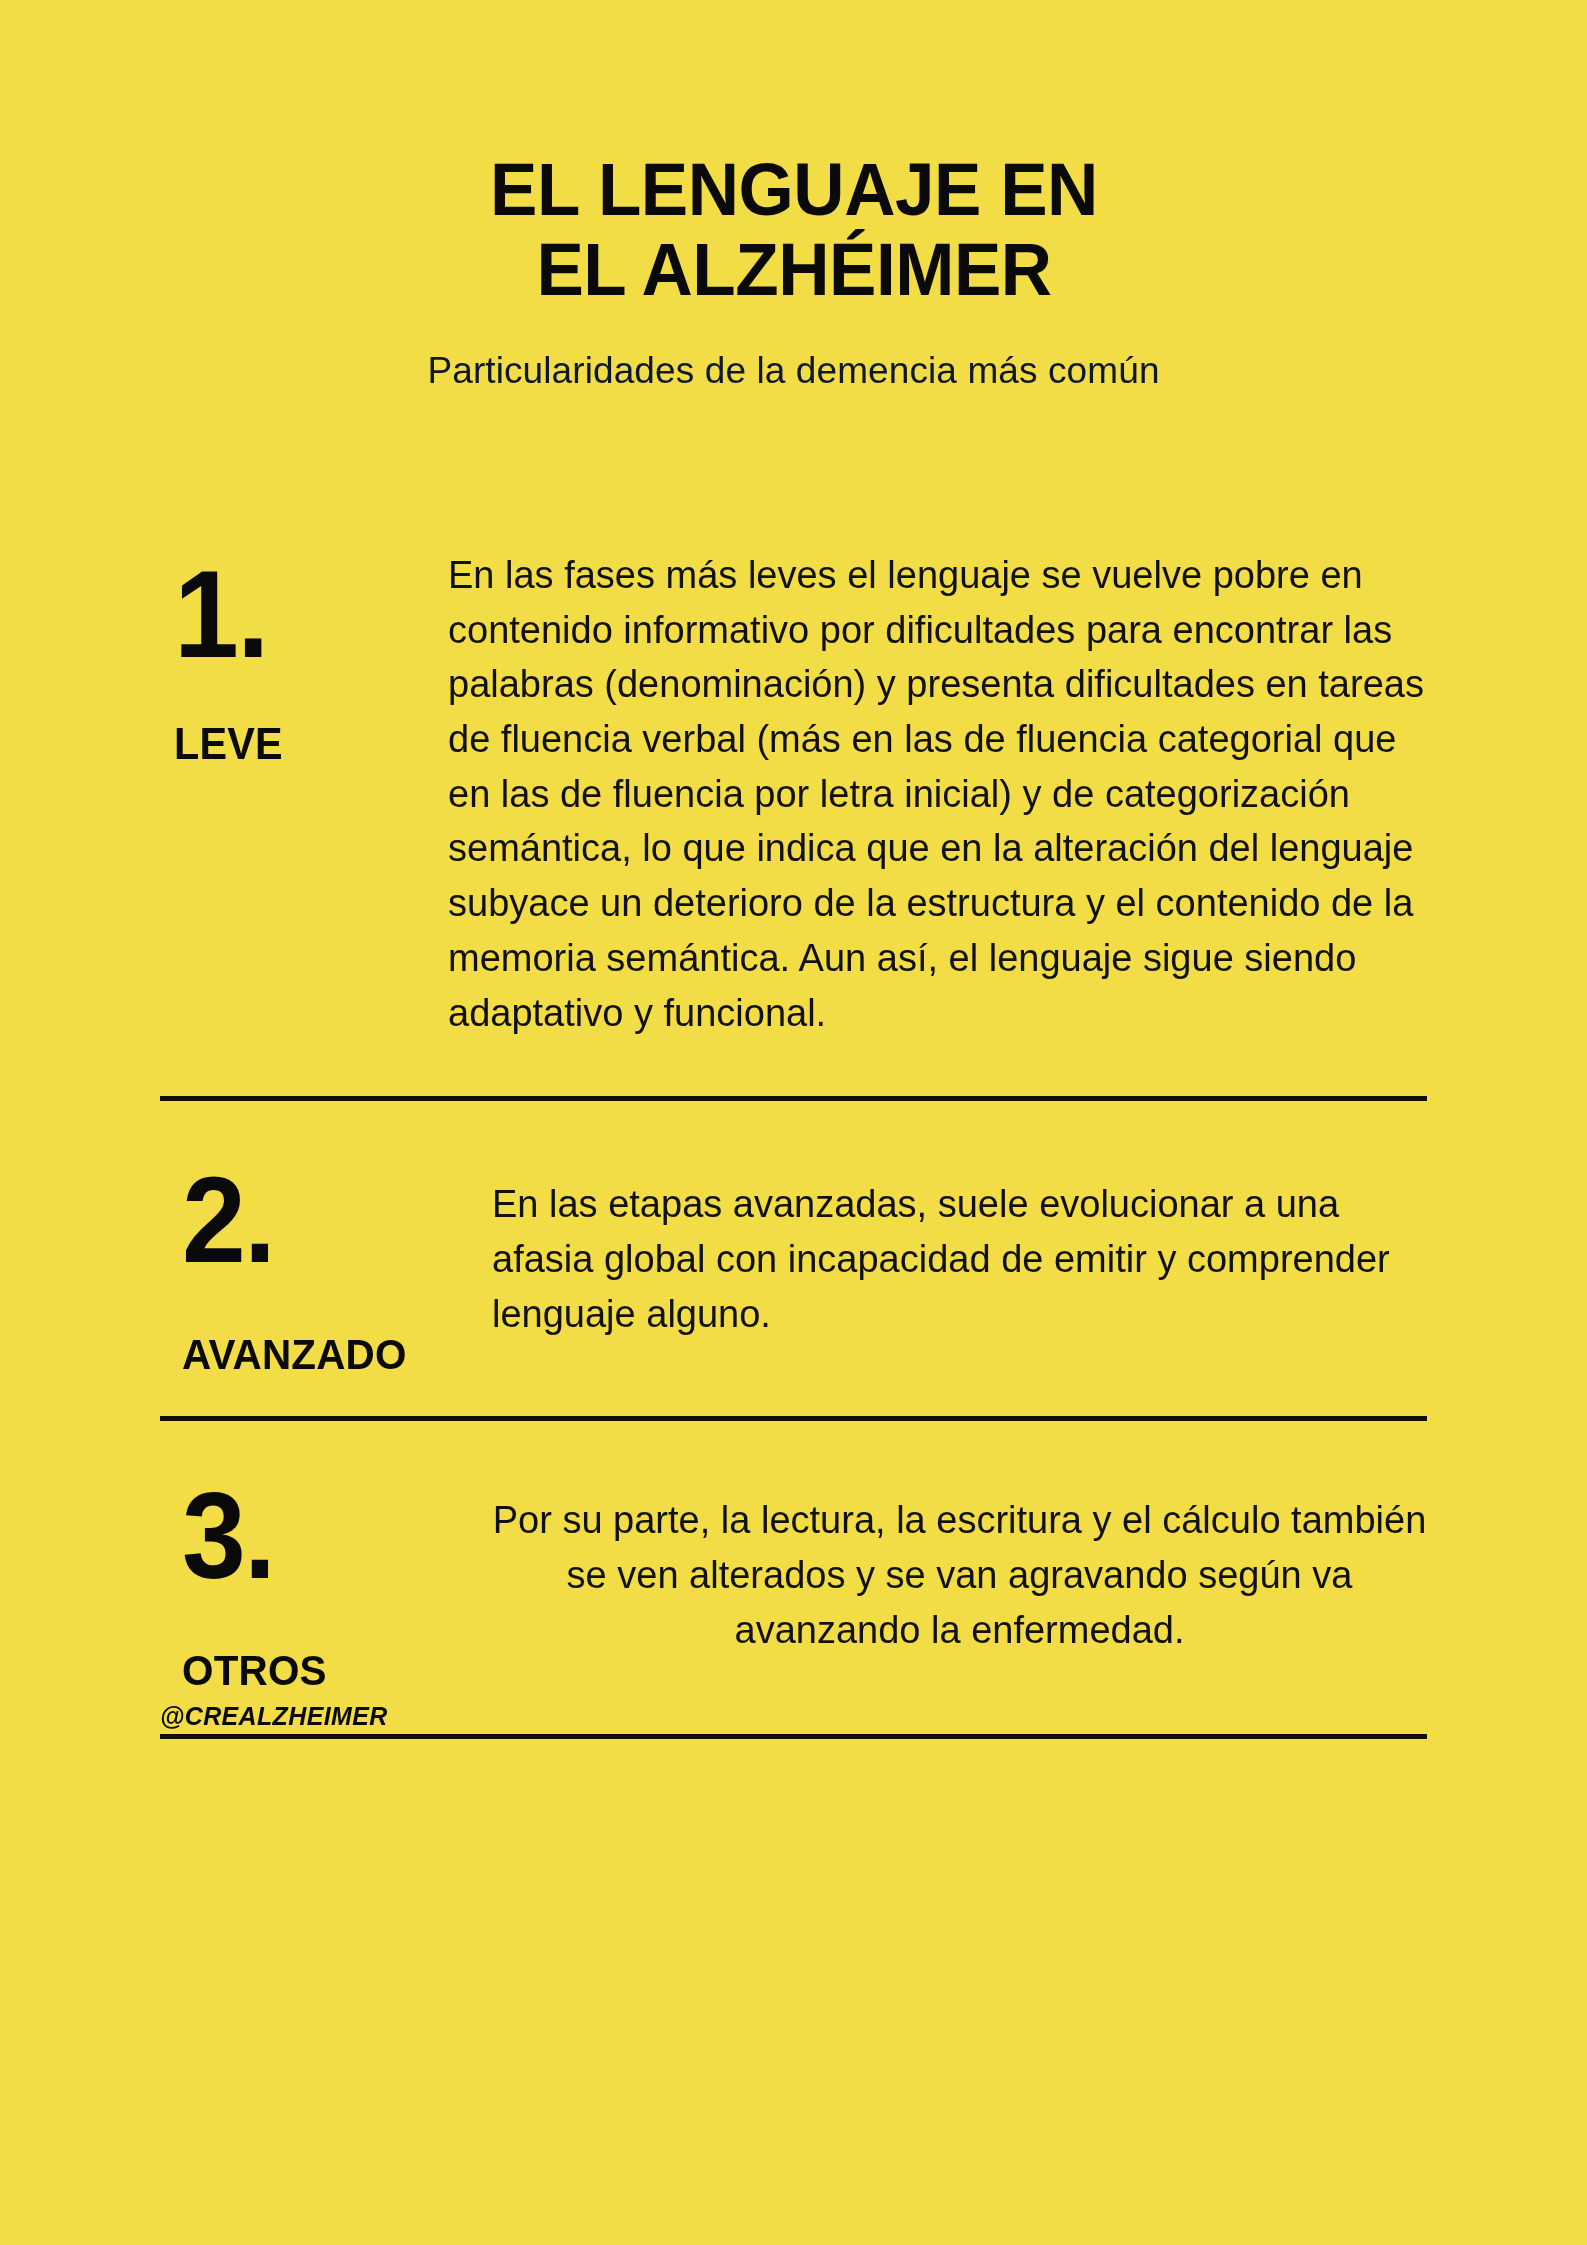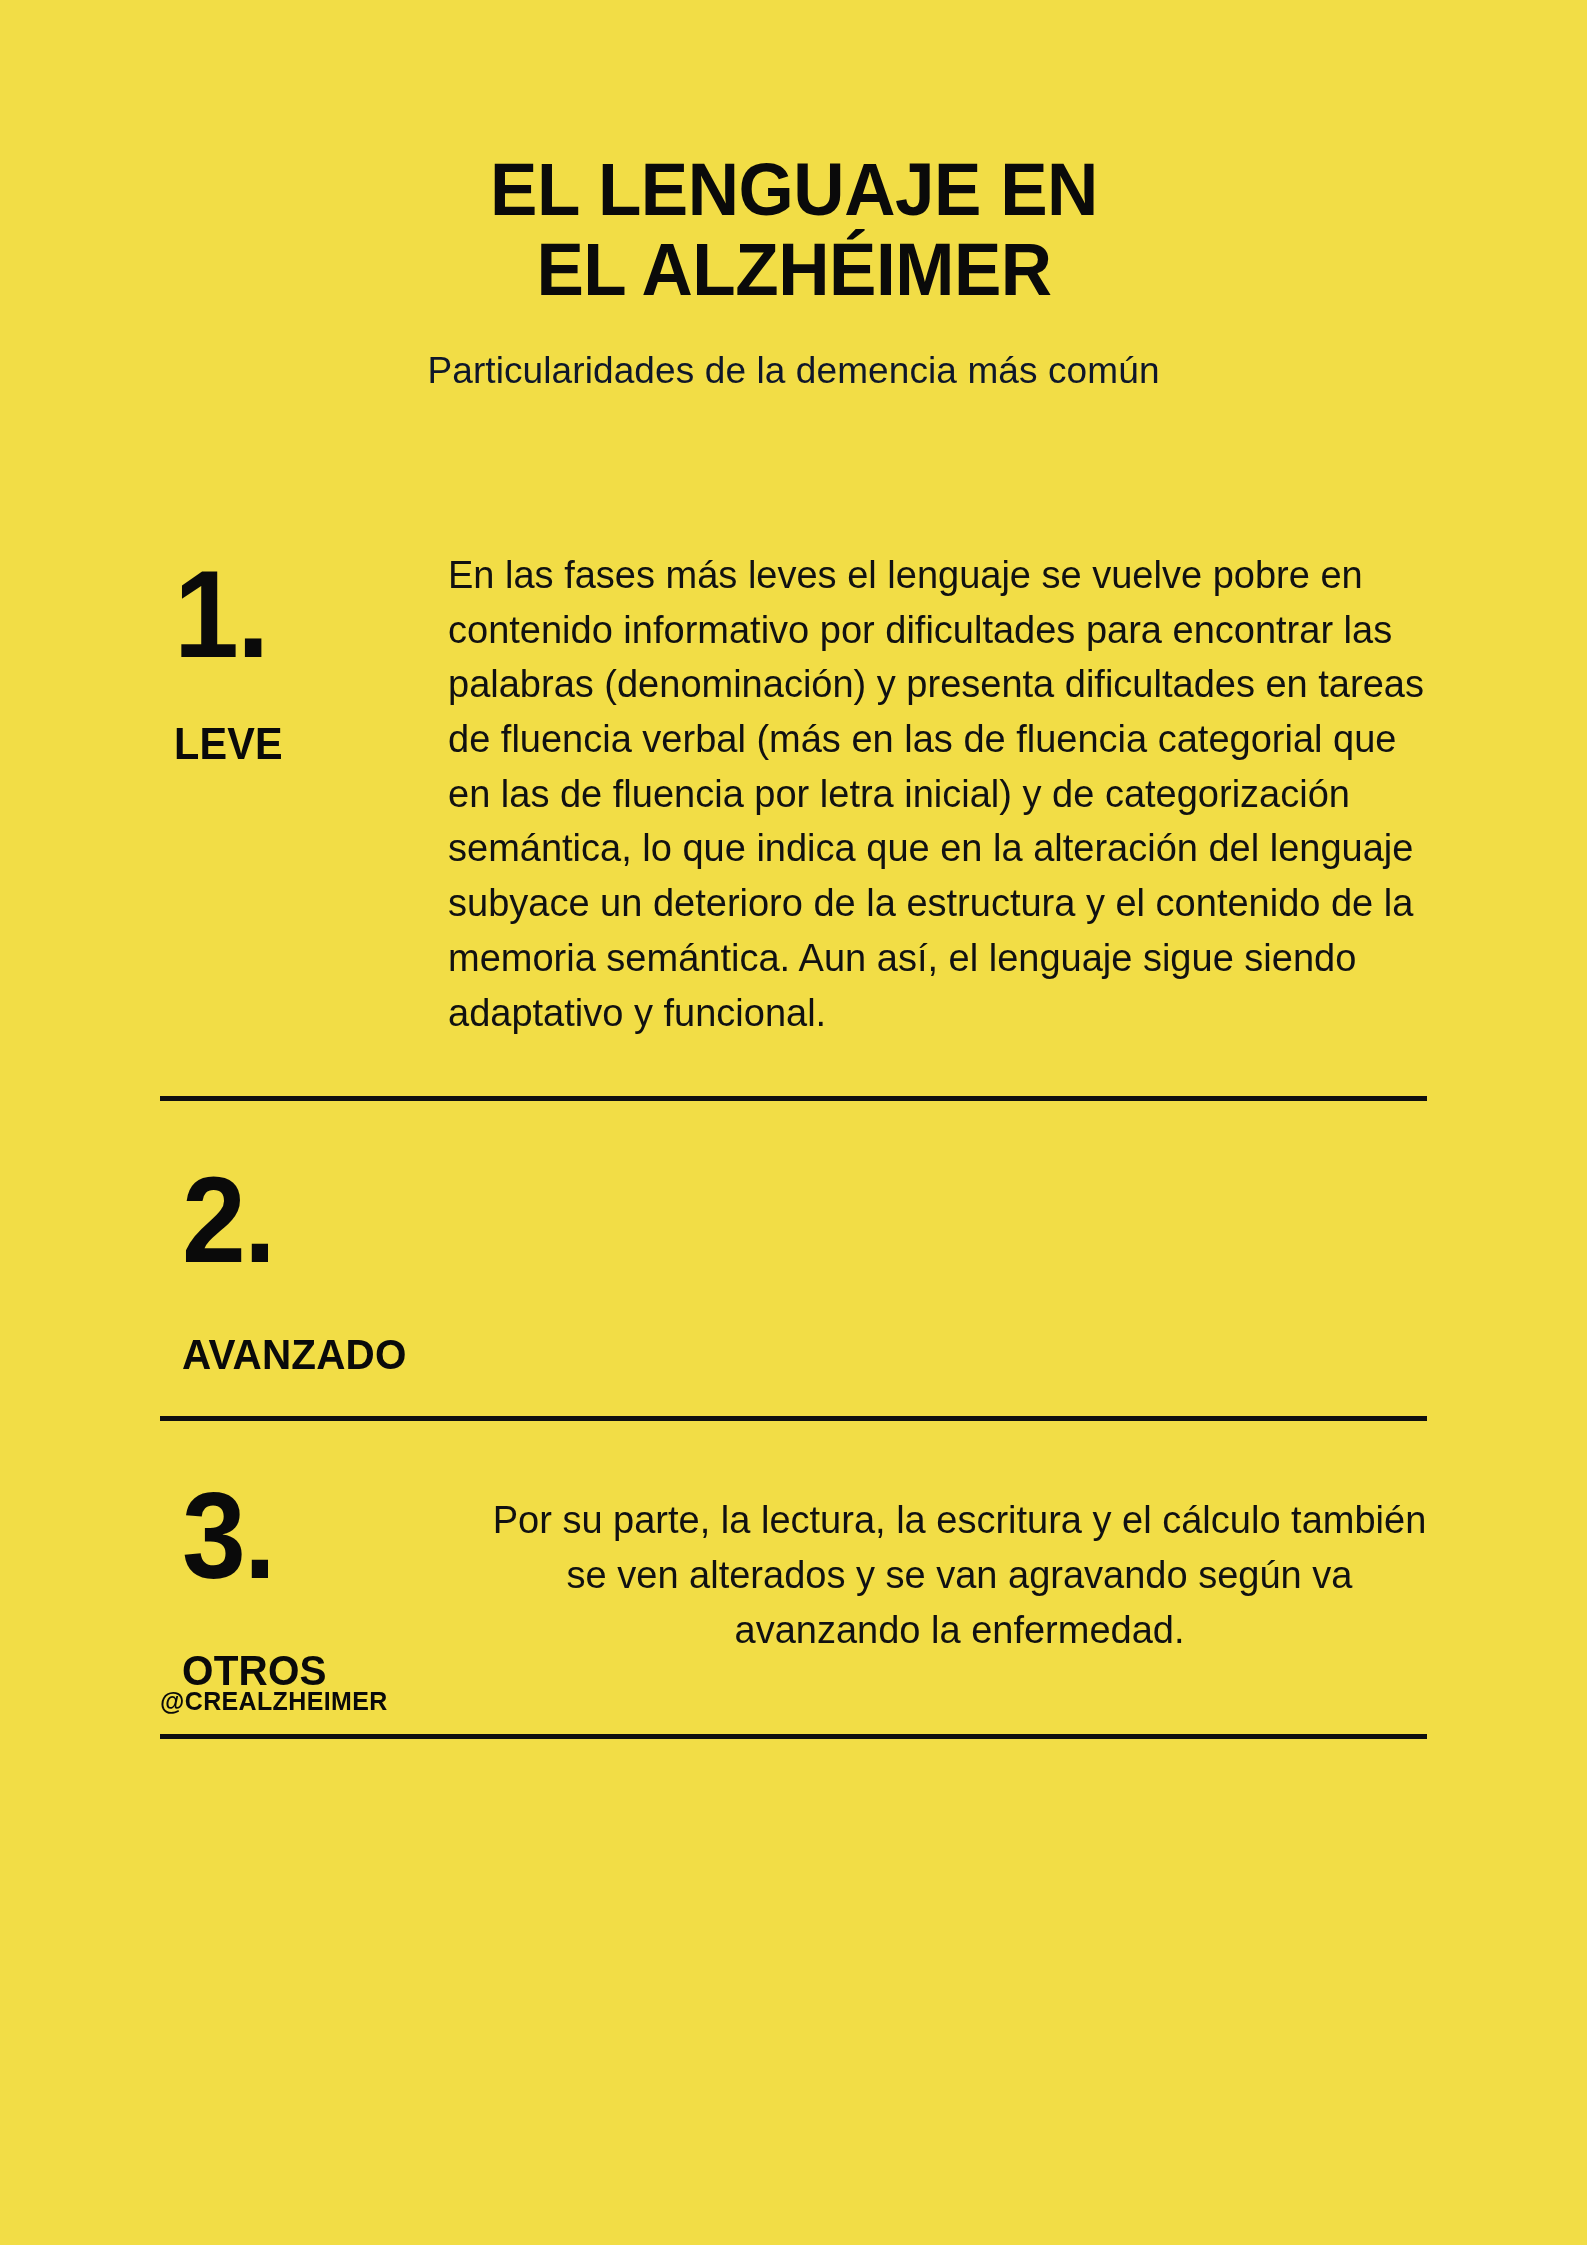--- a/index.html
+++ b/index.html
@@ -120,21 +120,22 @@
   
   .s3 { margin-top: 58px; }
   .s3 .sec-num { font-size: 122px; margin-left: 22px; }
   .s3 .sec-label { margin-top: 54px; margin-left: 22px; font-size: 43px; }
   .s3 .sec-body { padding-top: 14px; padding-left: 62px; text-align: center; }
 
   
   .footer {
     position: absolute;
     left: 160px;
-    bottom: 136px;
+    bottom: 121px;
+    font-style: italic;
   }
   .handle {
     font-weight: bold;
     font-size: 26px;
     letter-spacing: 0.4px;
     color: #0a0a0a;
     transform: scaleX(0.96);
     transform-origin: left center;
   }
 </style>
@@ -161,20 +162,21 @@
       <div class="sec-body">En las fases más leves el lenguaje se vuelve pobre en contenido informativo por dificultades para encontrar las palabras (denominación) y presenta dificultades en tareas de fluencia verbal (más en las de fluencia categorial que en las de fluencia por letra inicial) y de categorización semántica, lo que indica que en la alteración del lenguaje subyace un deterioro de la estructura y el contenido de la memoria semántica. Aun así, el lenguaje sigue siendo adaptativo y funcional.</div>
     </div>
 
     <div class="divider div1"></div>
 
     <div class="section s2">
       <div class="sec-num-wrap">
         <div class="sec-num">2.</div>
         <div class="sec-label">AVANZADO</div>
       </div>
+      <div class="sec-body">En las etapas avanzadas, suele evolucionar a una afasia global con incapacidad de emitir y comprender lenguaje alguno.</div>
     </div>
 
     <div class="divider div2"></div>
 
     <div class="section s3">
       <div class="sec-num-wrap">
         <div class="sec-num">3.</div>
         <div class="sec-label">OTROS</div>
       </div>
       <div class="sec-body">Por su parte, la lectura, la escritura y el cálculo también se ven alterados y se van agravando según va avanzando la enfermedad.</div>

